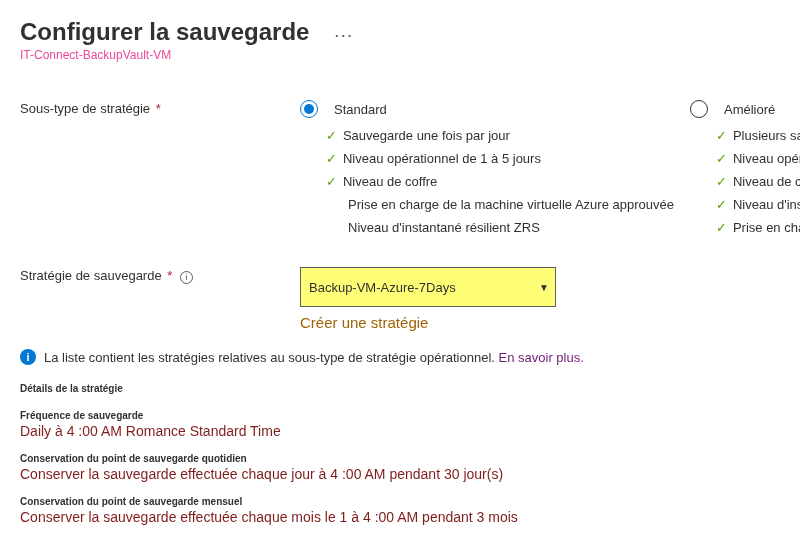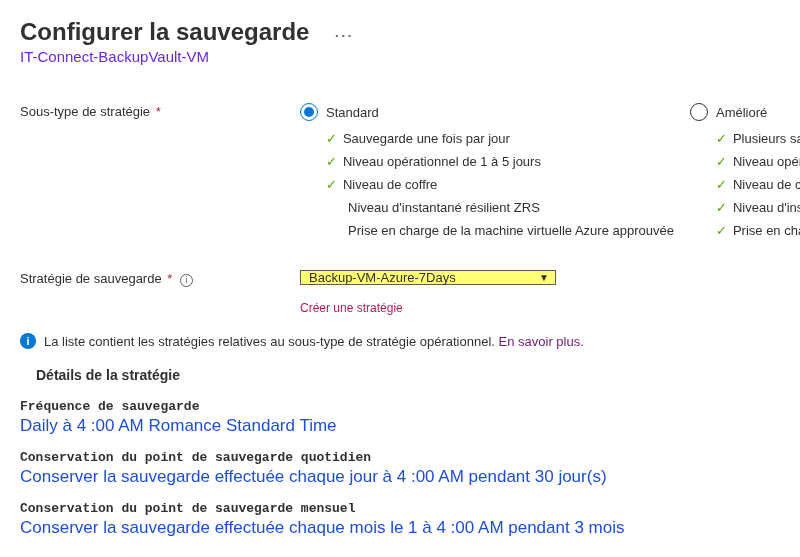--- a/index.html
+++ b/index.html
@@ -20,69 +20,69 @@
   }
   .ellipsis {
     display: inline-block;
     margin-left: 14px;
     letter-spacing: 2px;
     color: #605e5c;
     font-weight: 600;
     cursor: pointer;
   }
   .subtitle {
-    font-size: 15px;
-    color: #6d28d9;
+    font-size: 12px;
+    color: #ec4899;
     margin-bottom: 38px;
   }
   .row { display: flex; align-items: flex-start; }
   .label-col { width: 280px; flex-shrink: 0; padding-top: 1px; }
   .req { color: #a4262c; margin-left: 2px; }
   .content-col { flex: 1; }
-  .radio-opt { display: flex; align-items: center; gap: 8px; cursor: pointer; }
+  .radio-opt { display: flex; align-items: center; gap: 16px; cursor: pointer; }
   .radio {
     width: 18px; height: 18px; border-radius: 50%;
     border: 1px solid #323130; display: flex; align-items: center; justify-content: center;
   }
   .radio.checked { border-color: #0078d4; }
   .radio.checked::after {
     content: ""; width: 10px; height: 10px; border-radius: 50%; background: #0078d4;
   }
   .features { margin: 10px 0 0 26px; }
   .features .feat { display: flex; align-items: center; gap: 6px; margin-bottom: 8px; font-size: 13px; }
   .check { color: #57a300; flex-shrink: 0; }
   .blank { width: 16px; display: inline-block; }
   .two-features { display: flex; }
   .feat-col { width: 390px; }
   .feat-col2 { margin-left: 0; }
   .select {
-    width: 256px; height: 15px;
+    width: 256px; height: 40px;
     border: 1px solid #605e5c;
     background: #ffff77;
     display: flex; align-items: center; justify-content: space-between;
     padding: 0 6px 0 8px;
     font-size: 13px;
     cursor: pointer;
   }
   .select .arrow { font-size: 10px; color: #323130; }
-  .create-link { color: #be185d; font-size: 12px; margin-top: 16px; cursor: pointer; display: inline-block; }
+  .create-link { color: #a16207; font-size: 15px; margin-top: 7px; cursor: pointer; display: inline-block; }
   .info-row {
     display: flex; align-items: center; gap: 8px;
     margin: 18px 0 18px 0; font-size: 13px;
   }
   .info-icon {
     width: 16px; height: 16px; border-radius: 50%; background: #0078d4; color: #fff;
     display: flex; align-items: center; justify-content: center;
     font-size: 11px; font-weight: 700; flex-shrink: 0;
   }
   .learn-link { color: #701a75; cursor: pointer; }
-  .section-title { font-weight: 600; font-size: 14px; margin: 6px 0 16px 16px; }
+  .section-title { font-weight: 600; font-size: 10px; margin: 6px 0 16px 0; }
   .detail-block { margin-bottom: 14px; }
-  .detail-head { font-weight: 700; font-size: 13px; margin-bottom: 2px; font-family: Liberation Mono, monospace; }
-  .detail-body { font-size: 17px; color: #1d4ed8; }
+  .detail-head { font-weight: 700; font-size: 10px; margin-bottom: 2px; }
+  .detail-body { font-size: 14px; color: #7f1d1d; }
   .tooltip-icon {
     display:inline-flex; width:13px; height:13px; border:1px solid #605e5c;
     border-radius:50%; align-items:center; justify-content:center;
     font-size:9px; color:#605e5c; margin-left:4px; cursor:help;
   }
 </style>
 </head>
 <body>
 
 <div>
@@ -112,25 +112,25 @@
           <div class="feat">
               <span class="check">✓</span>
               <span>Niveau opérationnel de 1 à 5 jours</span>
             </div>
           <div class="feat">
               <span class="check">✓</span>
               <span>Niveau de coffre</span>
             </div>
           <div class="feat">
               <span class="blank"></span>
+              <span>Prise en charge de la machine virtuelle Azure approuvée</span>
+            </div>
+          <div class="feat">
+              <span class="blank"></span>
               <span>Niveau d'instantané résilient ZRS</span>
-            </div>
-          <div class="feat">
-              <span class="blank"></span>
-              <span>Prise en charge de la machine virtuelle Azure approuvée</span>
             </div>
         </div>
       </div>
 
       <div class="feat-col feat-col2">
         <div class="radio-opt">
           <div class="radio"></div>
           <span>Amélioré</span>
         </div>
         <div class="features">

